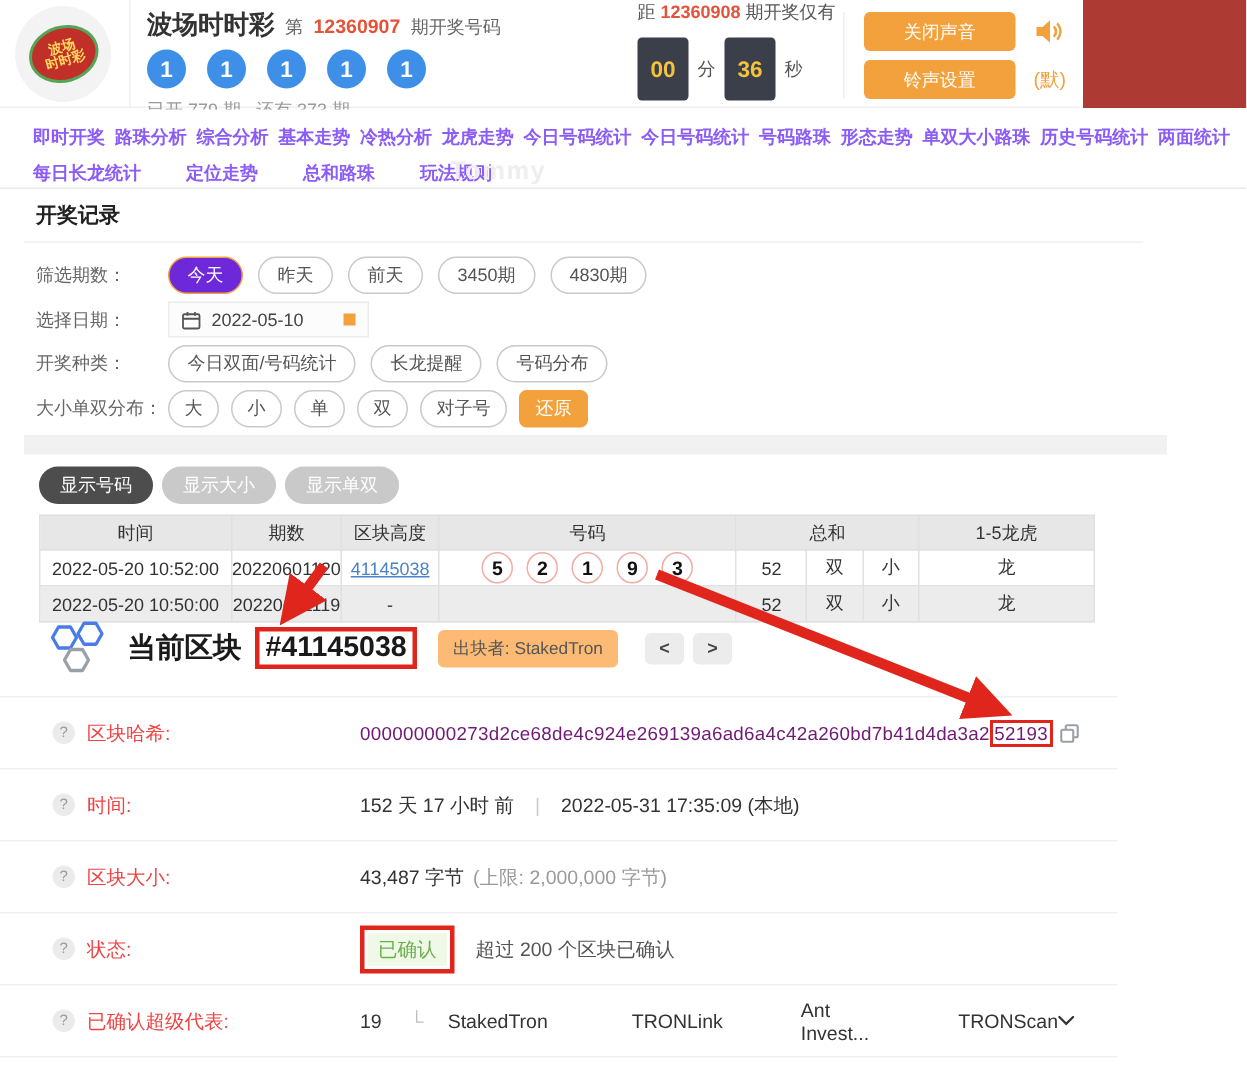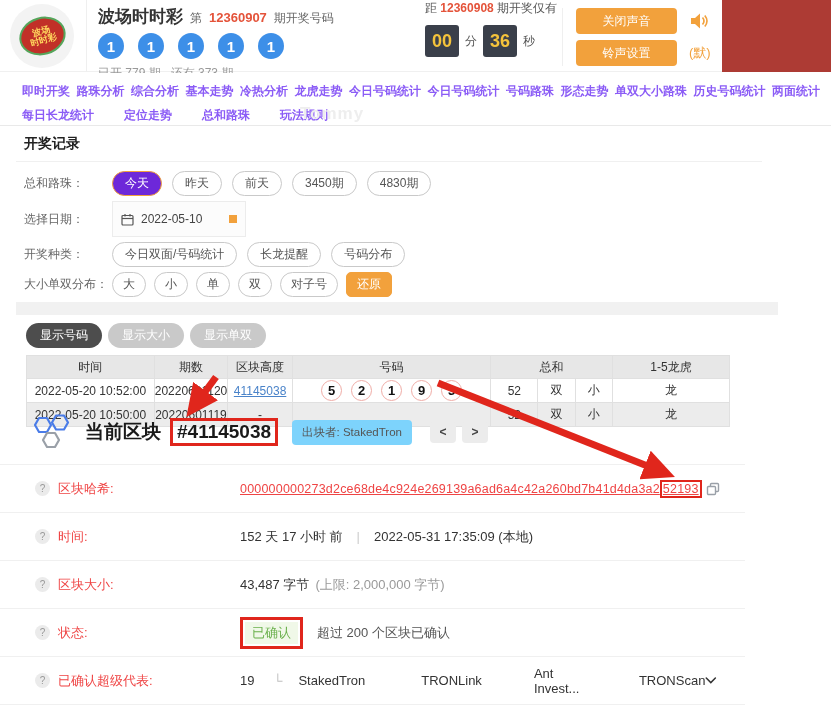--- a/index.html
+++ b/index.html
@@ -17,21 +17,21 @@
   .t-name { font-size:17px; font-weight:bold; color:#333; }
   .t-pre, .t-suf { font-size:12px; color:#666; }
   .t-issue { font-size:13px; color:#e4533a; font-weight:bold; }
   .balls { display:flex; gap:14px; margin-top:5px; }
   .ball { width:26px; height:26px; border-radius:50%; background:#3d8fe8; color:#fff; font-size:15px; font-weight:bold; display:flex; align-items:center; justify-content:center; }
   .progress { margin-top:6px; font-size:12px; color:#999; }
   .countdown { position:absolute; left:425px; top:0; }
   .cd-line1 { font-size:12px; color:#555; }
   .cd-issue { color:#e4533a; font-weight:bold; }
   .cd-line2 { display:flex; align-items:center; gap:6px; margin-top:8px; }
-  .cd-box { width:34px; height:32px; background:#3a3f4a; border-radius:3px; color:#f5c33b; font-size:18px; font-weight:bold; display:flex; align-items:center; justify-content:center; }
+  .cd-box { width:34px; height:42px; background:#3a3f4a; border-radius:3px; color:#f5c33b; font-size:15px; font-weight:bold; display:flex; align-items:center; justify-content:center; }
   .cd-unit { font-size:12px; color:#555; }
   .hdr-vdiv2 { position:absolute; left:562px; top:8px; height:58px; border-left:1px solid #efefef; }
   .sound { position:absolute; left:576px; top:8px; display:flex; flex-direction:column; gap:6px; }
   .sound-row { display:flex; align-items:center; gap:12px; }
   .snd-btn { width:101px; height:26px; background:#f2a13c; border:none; border-radius:4px; color:#fff; font-size:12px; cursor:pointer; font-family:Liberation Sans, sans-serif; }
   .mute-glyph { color:#f2a13c; font-size:13px; }
   .hdr-red { position:absolute; left:722px; top:0; width:109px; height:72px; background:#ad3b34; }
 
   
   .nav { position:absolute; left:0; top:73px; width:831px; height:53px; border-bottom:1px solid #e9e9e9; padding:10px 0 0 22px; background:#fff; }
@@ -43,21 +43,21 @@
   
   .records { position:absolute; left:0; top:126px; width:762px;padding-left:16px; }
   .rec-title { padding:9px 0 8px 8px; font-size:14px; font-weight:bold; color:#222; border-bottom:1px solid #f0f0f0; }
   .filters { padding:9px 0 0 8px; }
   .f-row { display:flex; align-items:center; margin-bottom:5px; min-height:23px; }
   .f-label { width:88px; font-size:12px; color:#666; flex-shrink:0; }
   .chip { display:inline-block; font-size:12px; color:#555; background:#fff; border:1px solid #c9c9c9; border-radius:14px; padding:3px 12px; margin-right:10px; cursor:pointer; white-space:nowrap; }
   .chip.small { padding:3px 10px; margin-right:8px; }
   .chip.active { background:#6d28d9; color:#fff; border-color:#f2a13c; }
   .chip.active-sq { background:#f2a13c; color:#fff; border-color:#f2a13c; border-radius:5px; }
-  .date-box { display:inline-flex; align-items:center; width:134px; height:36px; border:1px solid #ececec; background:#fcfcfc; padding:0 8px; gap:7px; cursor:pointer; }
+  .date-box { display:inline-flex; align-items:center; width:134px; height:24px; border:1px solid #ececec; background:#fcfcfc; padding:0 8px; gap:7px; cursor:pointer; }
   .date-text { font-size:12px; color:#444; }
   .date-dot { width:8px; height:8px; background:#f2a13c; margin-left:auto; }
   .gray-band { width:762px; height:13px; background:#f1f1f1; margin-top:4px; }
   .disp-btns { margin:8px 0 7px 10px; display:flex; gap:6px; }
   .disp-btn { border:none; border-radius:13px; padding:4px 14px; font-size:12px; color:#fff; background:#c9c9c9; cursor:pointer; font-family:inherit; }
   .disp-btn.on { background:#4d4d4d; }
 
   
   table.lot { margin-left:10px; width:704px; border-collapse:collapse; font-size:12px; }
   table.lot th, table.lot td { border:1px solid #e0e0e0; text-align:center; }
@@ -67,30 +67,30 @@
   .blk-link { color:#4a83c9; text-decoration:underline; cursor:pointer; }
   .num-circles { display:flex; justify-content:center; gap:9px; }
   .num-c { width:21px; height:21px; border-radius:50%; border:1px solid #f0aca6; color:#111; font-weight:bold; font-size:13px; display:flex; align-items:center; justify-content:center; background:#fff; }
   .red-t { color:#e23a30; } .blue-t { color:#4a90e2; }
 
   
   .blocksec { position:absolute; left:0; top:412px; width:762px; }
   .blk-head { display:flex; align-items:center; padding-left:30px; height:40px; }
   .blk-title { font-size:19px; font-weight:bold; color:#1a1a1a; margin-left:13px; }
   .blk-num { font-size:19px; font-weight:bold; color:#1a1a1a; margin-left:9px; border:3px solid #e0261c; padding:0 4px; }
-  .producer { margin-left:14px; background:#7dd3fc; border-radius:4px; padding:5px 10px; font-size:11.5px; color:#555; }
+  .producer { margin-left:14px; background:#fdba74; border-radius:4px; padding:5px 10px; font-size:11.5px; color:#555; }
   .pn-btn { width:26px; height:21px; background:#ececec; border:none; border-radius:4px; color:#444; font-size:12px; font-weight:bold; cursor:pointer; margin-left:6px; font-family:inherit; }
   .pn-btn:first-of-type { margin-left:18px; }
 
   .details { margin-top:12px; width:745px; }
   .d-row { display:flex; align-items:center; height:48px; border-top:1px solid #f0f0f0; padding-left:35px; font-size:13px; }
   .d-end { border-top:1px solid #f0f0f0; height:0; }
   .q-ic { width:15px; height:15px; border-radius:50%; background:#ebebeb; color:#999; font-size:10px; display:flex; align-items:center; justify-content:center; margin-right:8px; flex-shrink:0; }
   .d-label { width:182px; color:#ef4444; flex-shrink:0; }
-  .hash-txt { font-size:12.5px; color:#ef4444; letter-spacing:0.2px;text-decoration:underline; }
+  .hash-txt { font-size:12.5px; color:#701a75; letter-spacing:0.2px; }
   .hash-hl { border:2px solid #e0261c; padding:0 1px; }
   .copy-ic { margin-left:4px; cursor:pointer; }
   .d-sep { color:#ccc; margin:0 14px; }
   .d-dim { color:#999; margin-left:6px; }
   .st-annot { border:3px solid #e0261c; padding:2px; display:inline-block; }
   .st-badge { background:#f0f8e8; color:#6ab04c; padding:2px 7px; font-size:13px; display:inline-block; }
   .st-note { margin-left:14px; color:#555; }
   .sr-count { width:40px; }
   .sr-tree { color:#c0c0c0; margin-right:16px; }
   .sr-name { color:#333; }
@@ -185,21 +185,21 @@
       <span class="nav-item">玩法规则</span>
     </div>
     <span class="watermark">Tommy</span>
   </div>
 
   <div class="records">
     <div class="rec-title">开奖记录</div>
 
     <div class="filters">
       <div class="f-row">
-        <span class="f-label">总和路珠：</span>
+        <span class="f-label">筛选期数：</span>
         <span class="chip active">今天</span>
         <span class="chip">昨天</span>
         <span class="chip">前天</span>
         <span class="chip">3450期</span>
         <span class="chip">4830期</span>
       </div>
       <div class="f-row">
         <span class="f-label">选择日期：</span>
         <span class="date-box">
           <svg width="13" height="13" viewBox="0 0 13 13">

